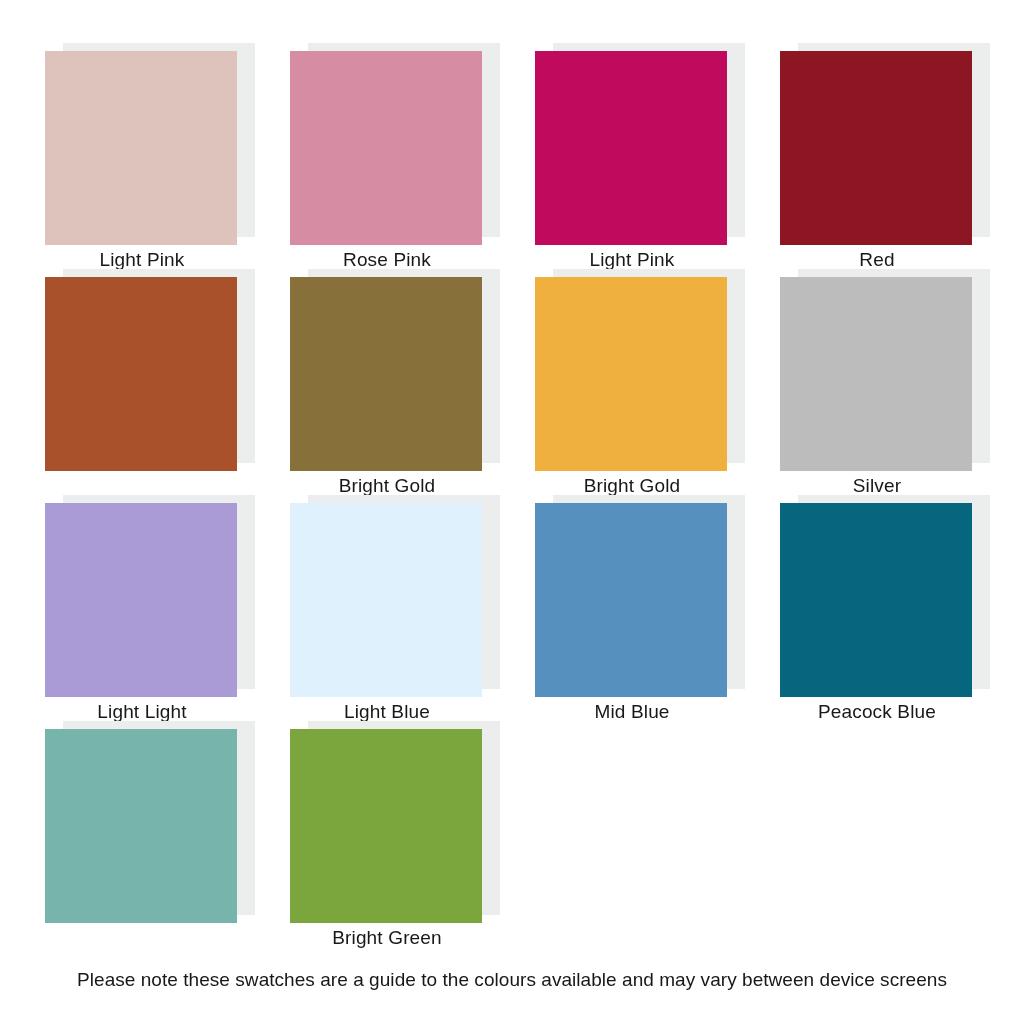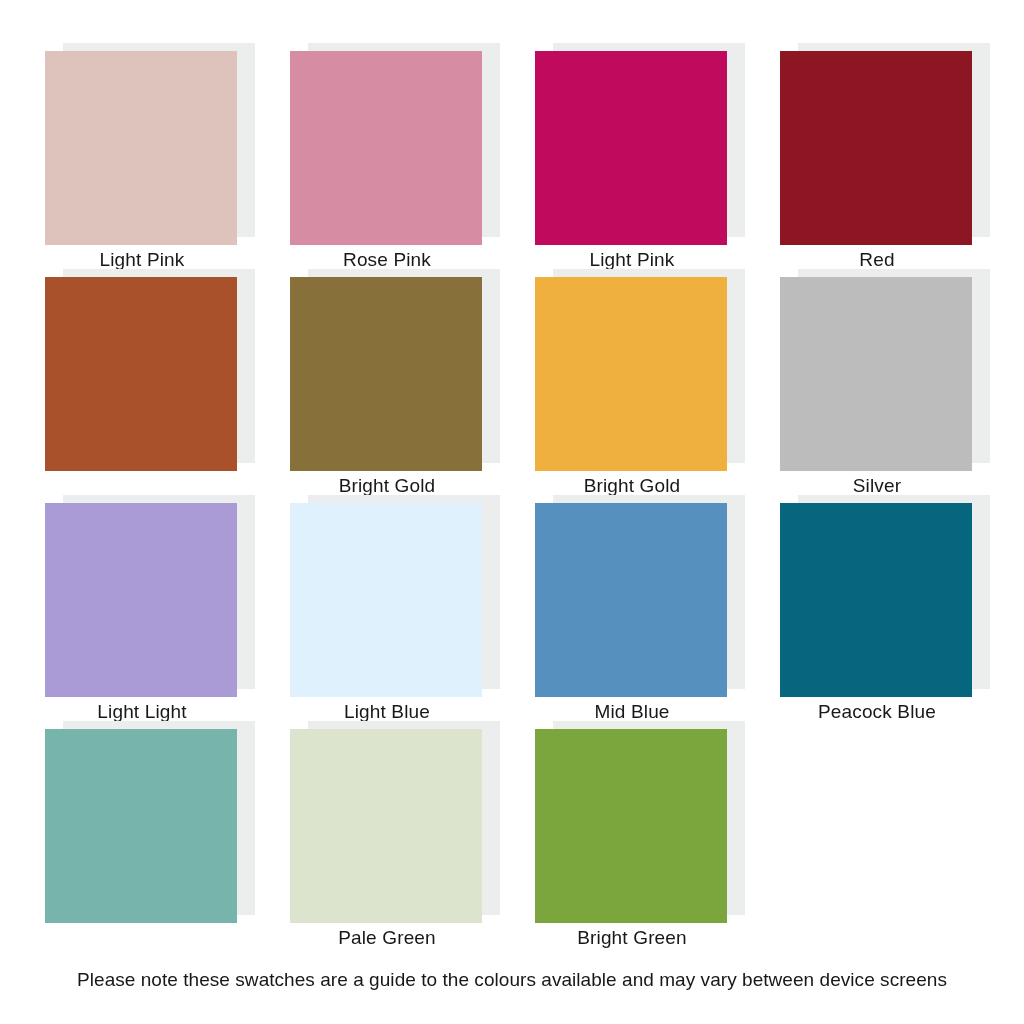--- a/index.html
+++ b/index.html
@@ -153,25 +153,20 @@
         <div class="swatch-shadow" style="background: rgb(236, 237, 237);"></div>
         <div class="swatch-tile" style="background: rgb(5, 102, 126);"></div>
         <div class="swatch-label">Peacock Blue</div>
       </div>
       <div class="swatch-cell">
         <div class="swatch-shadow" style="background: rgb(236, 237, 237);"></div>
         <div class="swatch-tile" style="background: rgb(118, 180, 172);"></div>
       </div>
       <div class="swatch-cell">
         <div class="swatch-shadow" style="background: rgb(236, 237, 237);"></div>
-        <div class="swatch-tile" style="background: rgb(220, 228, 206);"></div>
-        <div class="swatch-label">Pale Green</div>
-      </div>
-      <div class="swatch-cell">
-        <div class="swatch-shadow" style="background: rgb(236, 237, 237);"></div>
         <div class="swatch-tile" style="background: rgb(123, 166, 61);"></div>
         <div class="swatch-label">Bright Green</div>
       </div>
     </div>
 
   <div class="footnote">Please note these swatches are a guide to the colours available and may vary between device screens</div>
 
 </div>
 
 </body></html>

